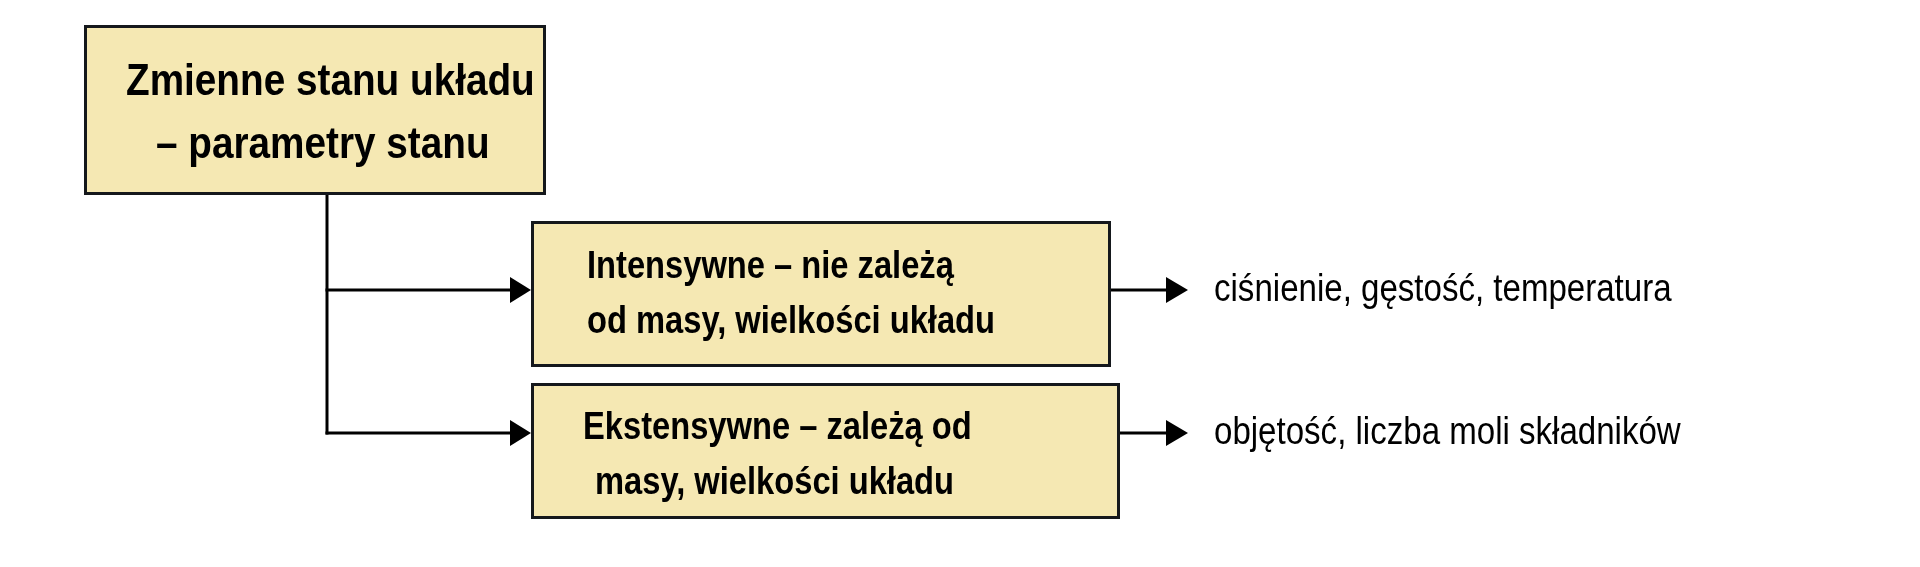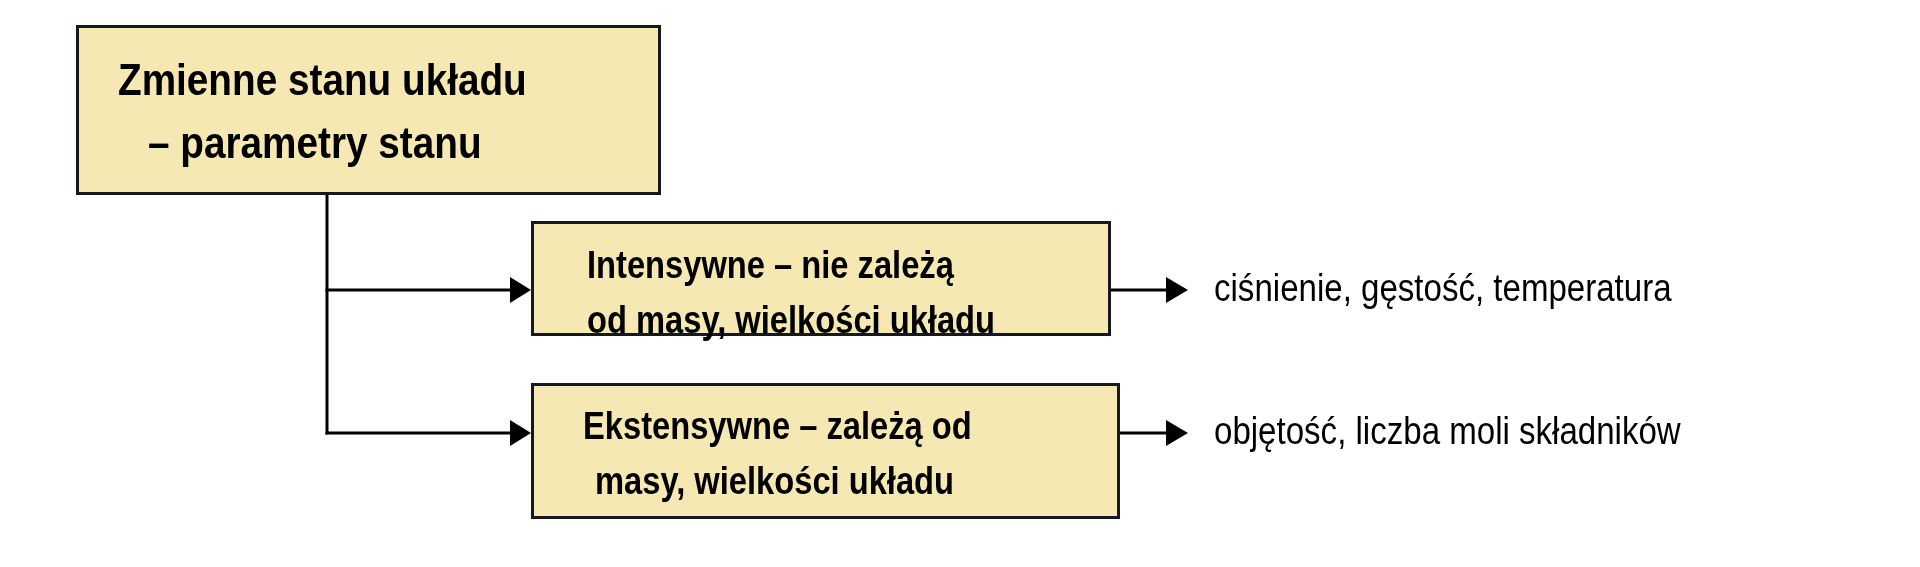--- a/index.html
+++ b/index.html
@@ -21,25 +21,25 @@
       background: #f5e8b3;
       border: 3px solid #15181c;
     }
     .box .line {
       position: absolute;
       white-space: nowrap;
       font-weight: bold;
       transform-origin: left top;
       line-height: 1;
     }
-    #root-box { left: 76px; top: 25px; width: 585px; height: 170px; }
+    #root-box { left: 84px; top: 25px; width: 462px; height: 170px; }
     #root-box .l1 { left: 39px; top: 30px; font-size: 44px; transform: scaleX(0.88); }
     #root-box .l2 { left: 69px; top: 93px; font-size: 44px; transform: scaleX(0.88); }
 
-    #intensive-box { left: 531px; top: 221px; width: 580px; height: 115px; }
+    #intensive-box { left: 531px; top: 221px; width: 580px; height: 146px; }
     #intensive-box .l1 { left: 53px; top: 22px; font-size: 38px; transform: scaleX(0.86); }
     #intensive-box .l2 { left: 53px; top: 77px; font-size: 38px; transform: scaleX(0.86); }
 
     #extensive-box { left: 531px; top: 383px; width: 589px; height: 136px; }
     #extensive-box .l1 { left: 49px; top: 21px; font-size: 38px; transform: scaleX(0.86); }
     #extensive-box .l2 { left: 61px; top: 76px; font-size: 38px; transform: scaleX(0.86); }
 
     .example {
       position: absolute;
       white-space: nowrap;

